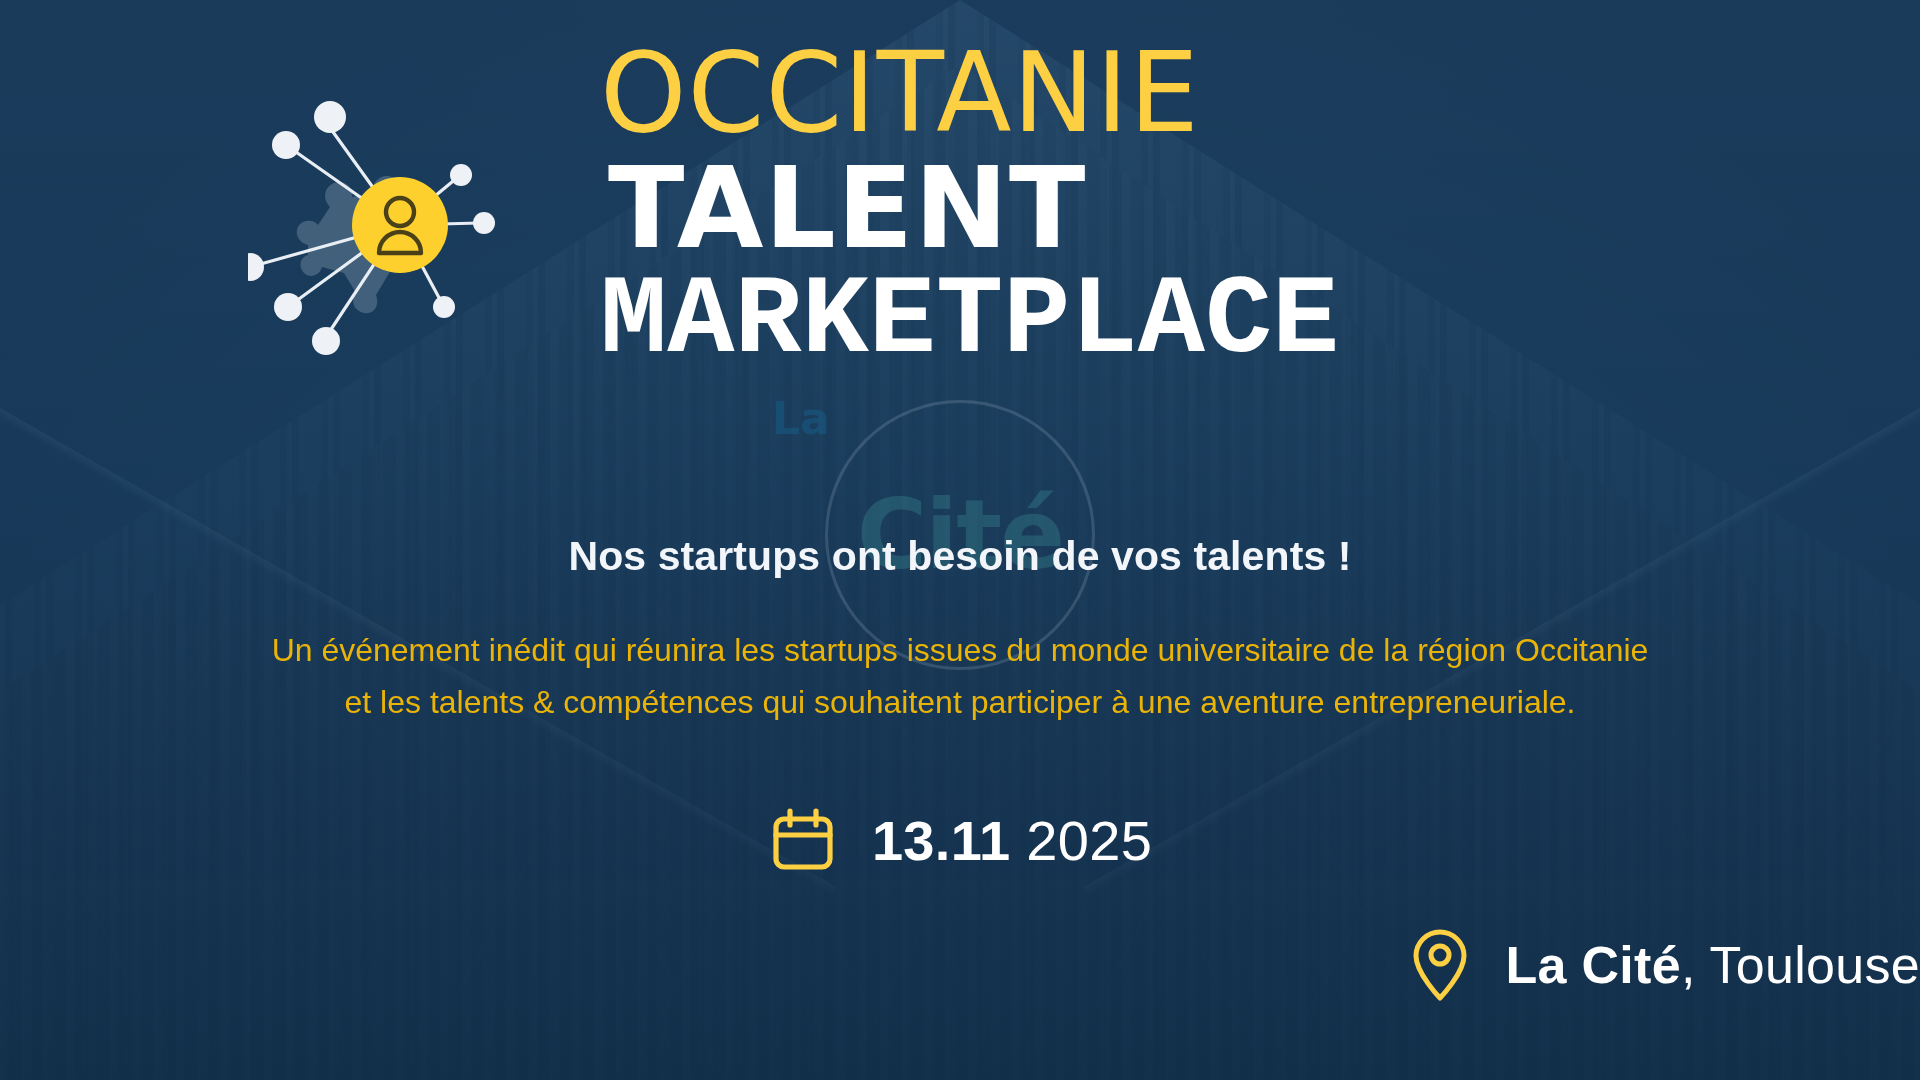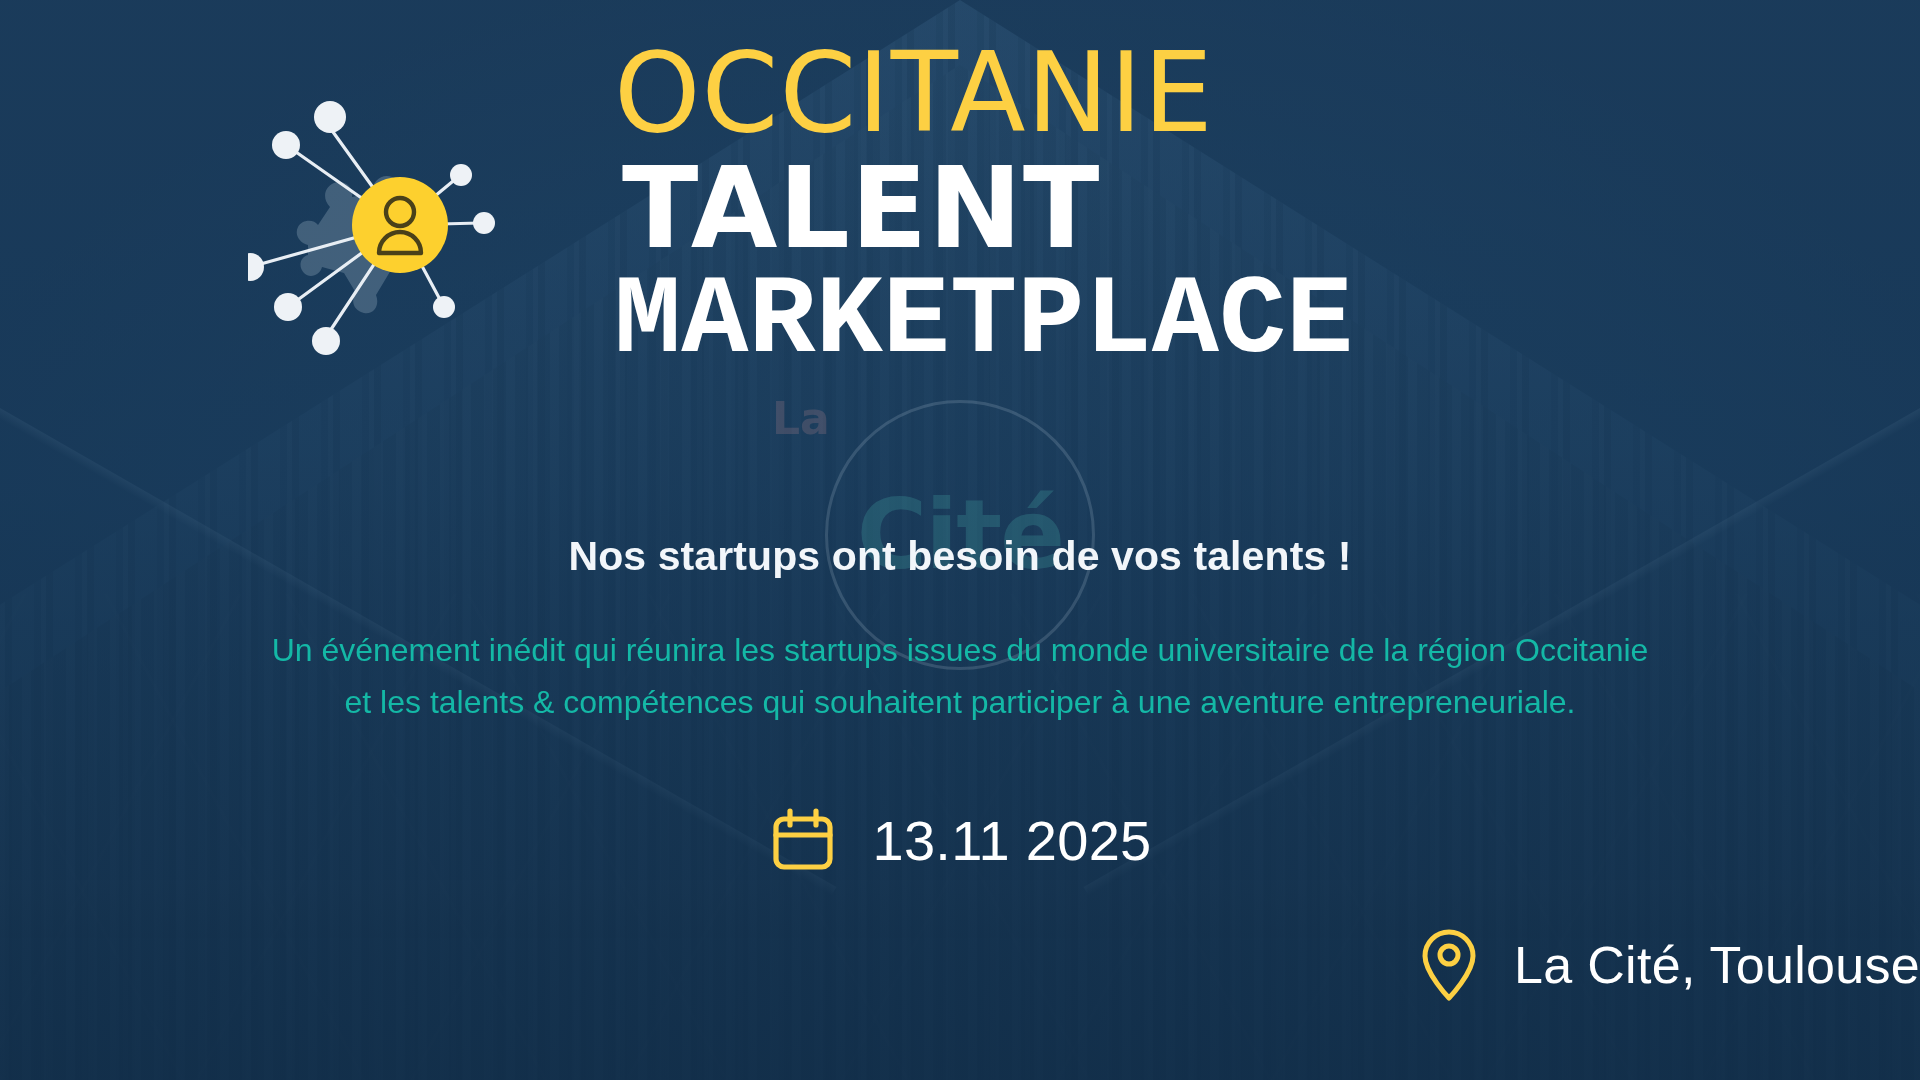--- a/index.html
+++ b/index.html
@@ -136,21 +136,21 @@
     font-size: 96px;
     color: #5eead4;
     letter-spacing: -2px;
     line-height: 1;
   }
   .watermark .wm-la {
     position: absolute;
     left: 22px; top: 8px;
     font-size: 44px;
     font-weight: 700;
-    color: #fca5a5;
+    color: #0ea5e9;
     font-family: "DejaVu Sans", sans-serif;
   }
 
   
   .content {
     position: relative;
     width: 1920px;
     height: 1080px;
     z-index: 5;
   }
@@ -160,21 +160,21 @@
     position: absolute;
     left: 248px;
     top: 95px;
     width: 260px;
     height: 270px;
   }
 
   
   .title-block {
     position: absolute;
-    left: 614px;
+    left: 600px;
     top: 40px;
     width: 1060px;
   }
   .t-occitanie {
     font-family: "DejaVu Sans", sans-serif;
     font-weight: 400;
     font-size: 110px;
     line-height: 0.98;
     color: #fdd043;
     letter-spacing: 1px;
@@ -219,21 +219,21 @@
   
   .lede {
     position: absolute;
     left: 0; right: 0;
     top: 625px;
     text-align: center;
     font-family: "Liberation Sans", sans-serif;
     font-weight: 400;
     font-size: 32px;
     line-height: 1.62;
-    color: #14b8a6;
+    color: #eab308;
   }
   .lede .line { display: block; }
 
   
   .meta {
     position: absolute;
     left: 0; right: 0;
     top: 805px;
   }
   .meta-row {
@@ -249,21 +249,21 @@
     justify-content: center;
     flex: 0 0 auto;
   }
   .meta-text {
     font-family: "Liberation Sans", sans-serif;
     font-size: 56px;
     color: #ffffff;
     letter-spacing: 0.3px;
     white-space: nowrap;
   }
-  .meta-text .strong { font-weight: 400; }
+  .meta-text .strong { font-weight: 700; }
   .meta-text .light  { font-weight: 400; }
   .loc-text { font-size: 52px; }
 </style>
 </head>
 <body>
 
 <div class="poster">
 
   <div class="bg-base"></div>
   <div class="bg-building"></div>

